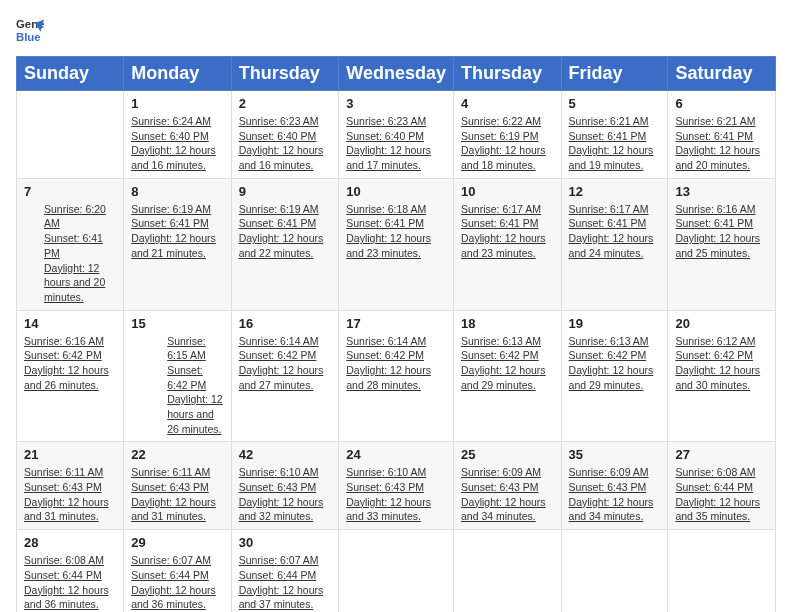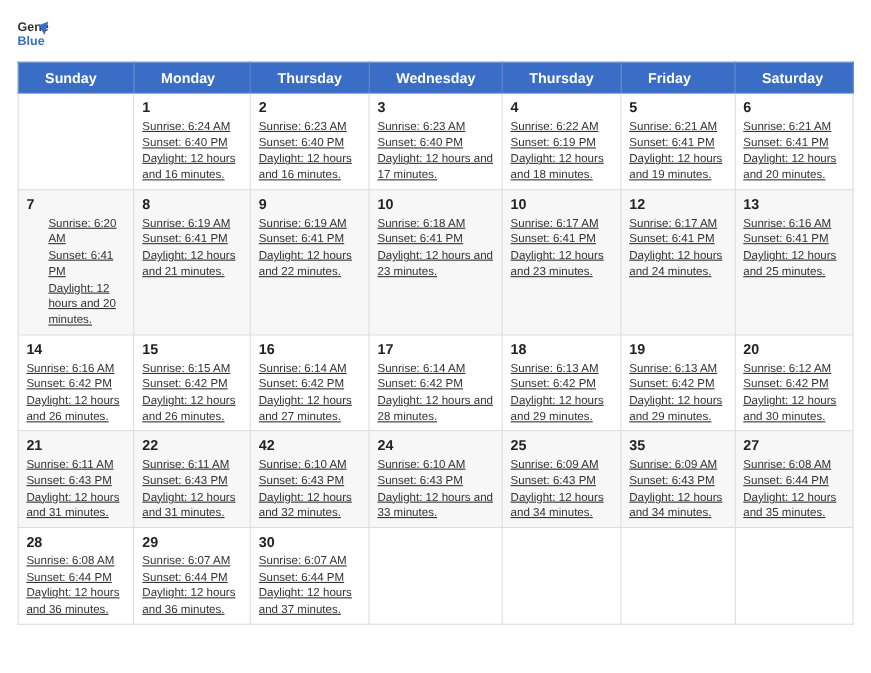--- a/index.html
+++ b/index.html
@@ -38,23 +38,23 @@
       color: #555;
     }
     .calendar {
       width: 100%;
       border-collapse: collapse;
       border: 1px solid #ccc;
     }
     .calendar th {
       background-color: #3a6dc5;
       color: #fff;
-      font-size: 13px;
+      font-size: 18px;
       font-weight: bold;
-      padding: 6px 24px;
+      padding: 6px 7px;
       text-align: left;
       border: 1px solid #5580cc;
     }
     .calendar td {
       vertical-align: top;
       border: 1px solid #ddd;
       padding: 5px 7px;
       width: 108px;
       min-height: 80px;
       background: #fff;
@@ -190,21 +190,21 @@
       </tr>
       <tr>
         <td>
           <div class="day-number">14</div>
           <div class="day-info" style="white-space: pre-line;">Sunrise: 6:16 AM
 Sunset: 6:42 PM
 Daylight: 12 hours and 26 minutes.</div>
         </td>
         <td>
           <div class="day-number">15</div>
-          <div class="day-info" style="white-space: pre-line;">Sunrise: 6:15 AM
+          <div class="day-info" style="white-space: pre-line; margin-left: 36px;">Sunrise: 6:15 AM
 Sunset: 6:42 PM
 Daylight: 12 hours and 26 minutes.</div>
         </td>
         <td>
           <div class="day-number">16</div>
           <div class="day-info" style="white-space: pre-line;">Sunrise: 6:14 AM
 Sunset: 6:42 PM
 Daylight: 12 hours and 27 minutes.</div>
         </td>
         <td>

